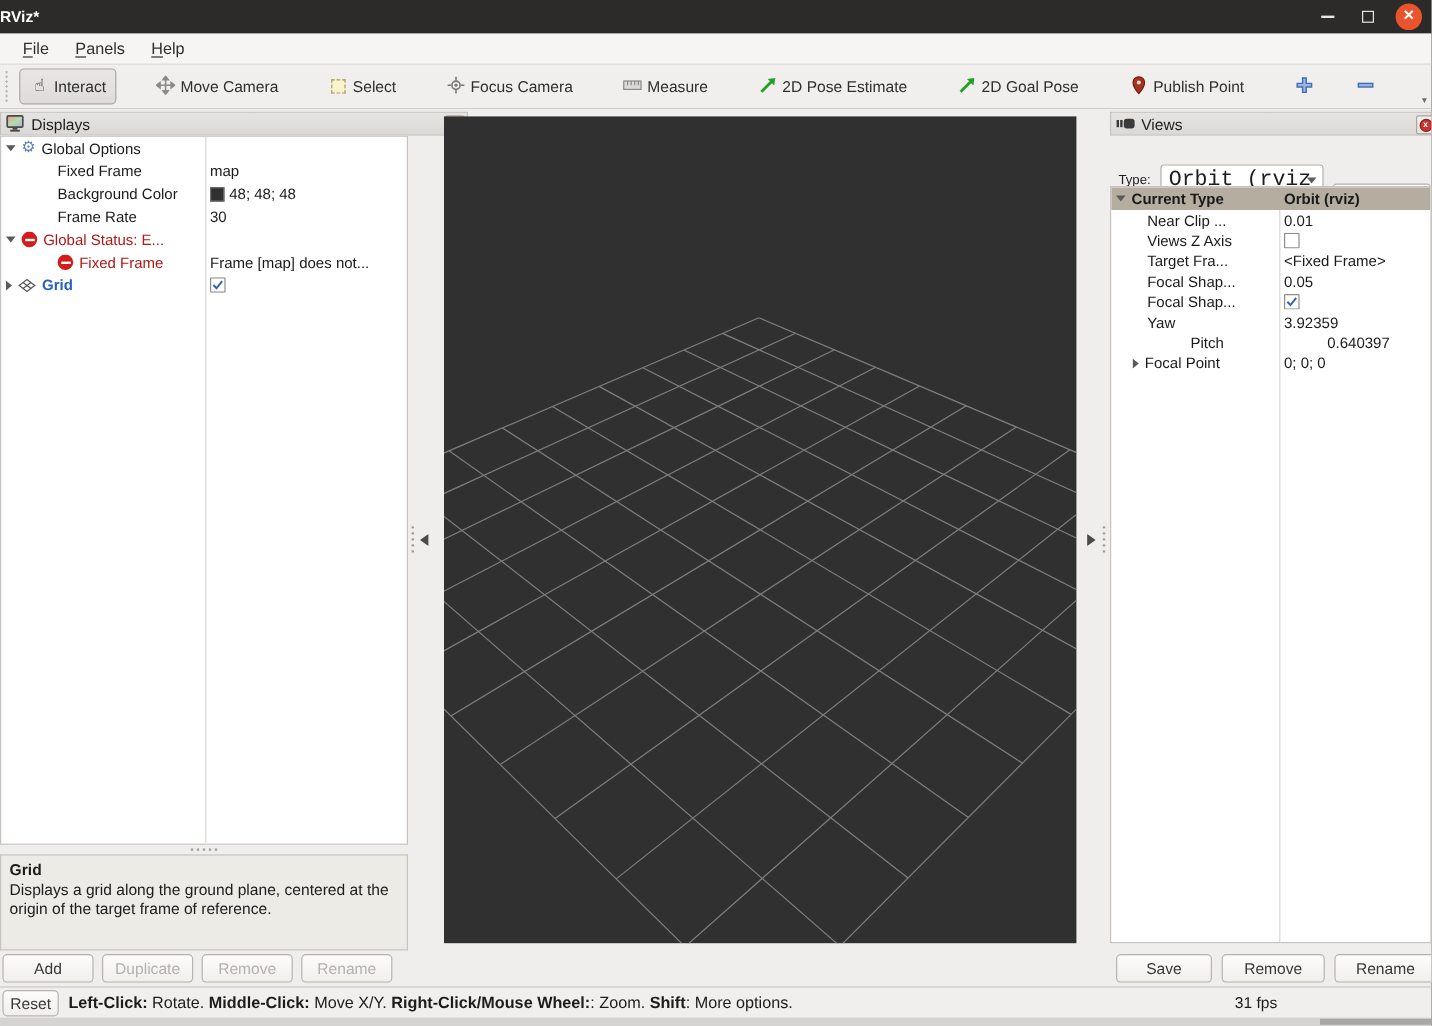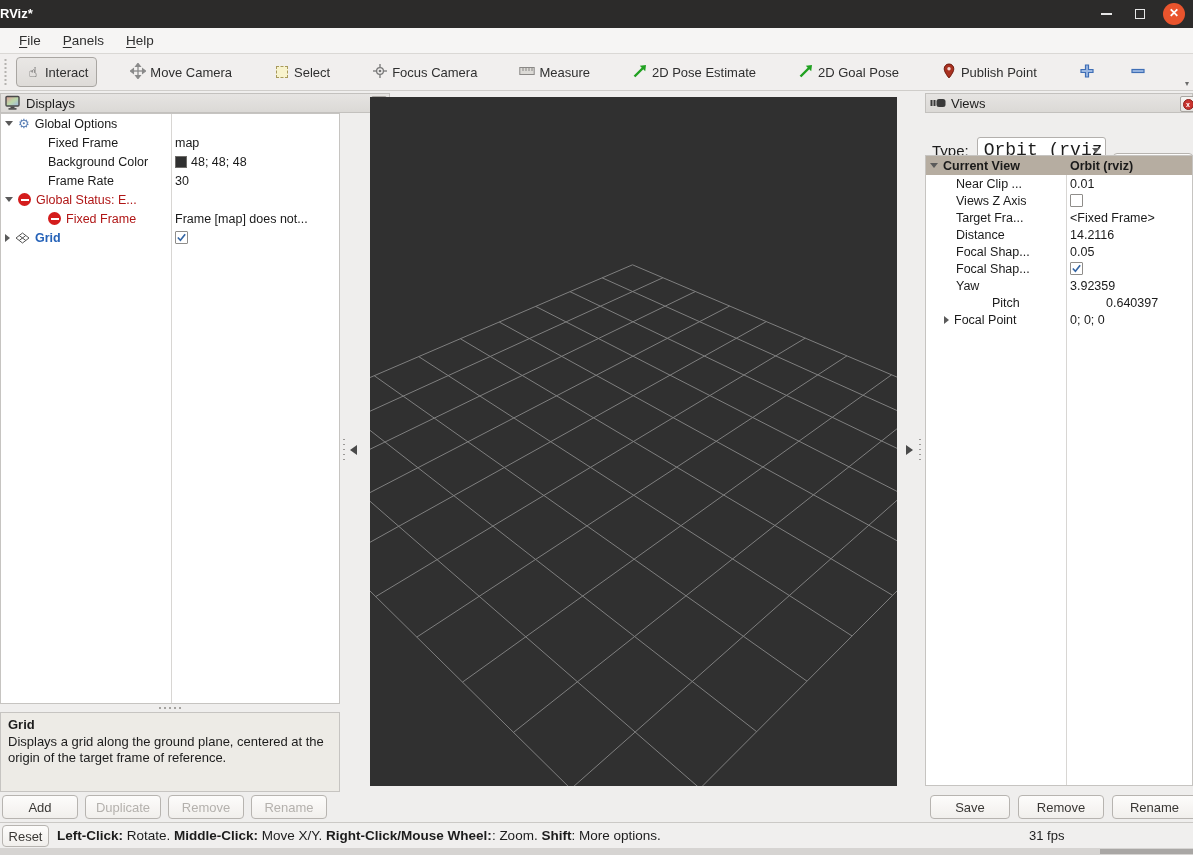--- a/index.html
+++ b/index.html
@@ -73,21 +73,21 @@
   .btn-row { position:absolute; display:flex; }
   
   .viewport { position:absolute; left:370px; top:6px; width:527px; height:689px; background:#303030; }
   .gutter-arrow { position:absolute; width:0; height:0; }
   .arrow-left { border-top:5px solid transparent; border-bottom:5px solid transparent; border-right:7px solid #4a4a4a; }
   .arrow-right { border-top:5px solid transparent; border-bottom:5px solid transparent; border-left:7px solid #4a4a4a; }
   .vdots { position:absolute; width:2px; height:26px;
     background-image:radial-gradient(circle, #9a9896 1px, transparent 1.1px); background-size:2px 5px; }
   
   .type-row { position:absolute; left:0; width:268px; display:flex; align-items:center; }
-  .type-label { font-size:15px; color:#1d1d1d; margin-left:7px; }
+  .type-label { font-size:11px; color:#1d1d1d; margin-left:7px; }
   .combo { position:relative; margin-left:8px; width:138px; height:26px; background:#fff; border:1px solid #b3b0ad;
     border-radius:3px; font-size:18px; color:#1d1d1d; display:flex; align-items:center; padding-left:6px; white-space:nowrap; overflow:hidden;font-family:Liberation Mono, monospace; }
   .combo .arrow { position:absolute; right:5px; top:10px; width:0; height:0;
     border-left:4px solid transparent; border-right:4px solid transparent; border-top:5px solid #5c5c5c; }
   .views-header-row { background:#b6ada1; font-weight:bold; }
   .fps { position:absolute; font-size:13px; color:#1c1c1c; }
   
   .statusbar { position:absolute; left:0; top:822px; width:1193px; height:26px; background:#f0efee;
     border-top:1px solid #cbc9c6; }
   .status-text { position:absolute; left:57px; top:5px; font-size:13.5px; color:#1c1c1c; white-space:nowrap; }
@@ -371,21 +371,21 @@
           <span>Orbit (rviz_defau</span>
           <span class="arrow"></span>
         </div>
         <button class="btn" style="margin-left:7px; width:85px; height:26px;margin-top:32px;">Zero</button>
       </div>
       <div class="tree" style="position:absolute; left:0; top:62px; width:268px; height:631px;" id="views-tree">
         <div class="col-divider" style="left:140px;"></div>
       <div class="trow views-header-row" style="height: 19px; z-index: 2;">
             <div class="lab" style="display:flex;align-items:center;gap:5px;padding-left:4px;width:140px;flex:none;">
               <span class="exp open"></span>
-              <span>Current View</span>
+              <span>Current Type</span>
             </div>
             <div class="val" style="padding-left:4px;flex:1;">
               <span>Orbit (rviz)</span>
             </div>
           </div>
           <div class="trow" style="height: 17px;">
             <div class="lab" style="display:flex;align-items:center;gap:5px;padding-left:30px;width:140px;flex:none;">
               <span>Near Clip ...</span>
             </div>
             <div class="val" style="padding-left:4px;flex:1;">
@@ -399,28 +399,20 @@
             <div class="val" style="padding-left:4px;flex:1;">
               <span class="checkbox"></span>
             </div>
           </div>
           <div class="trow" style="height: 17px;">
             <div class="lab" style="display:flex;align-items:flex-end;gap:5px;padding-left:30px;width:140px;flex:none;">
               <span>Target Fra...</span>
             </div>
             <div class="val" style="padding-left:4px;flex:1;">
               <span>&lt;Fixed Frame&gt;</span>
-            </div>
-          </div>
-          <div class="trow" style="height: 17px;">
-            <div class="lab" style="display:flex;align-items:center;gap:5px;padding-left:30px;width:140px;flex:none;">
-              <span>Distance</span>
-            </div>
-            <div class="val" style="padding-left:4px;flex:1;">
-              <span>14.2116</span>
             </div>
           </div>
           <div class="trow" style="height: 17px;">
             <div class="lab" style="display:flex;align-items:center;gap:5px;padding-left:30px;width:140px;flex:none;">
               <span>Focal Shap...</span>
             </div>
             <div class="val" style="padding-left:4px;flex:1;">
               <span>0.05</span>
             </div>
           </div>

